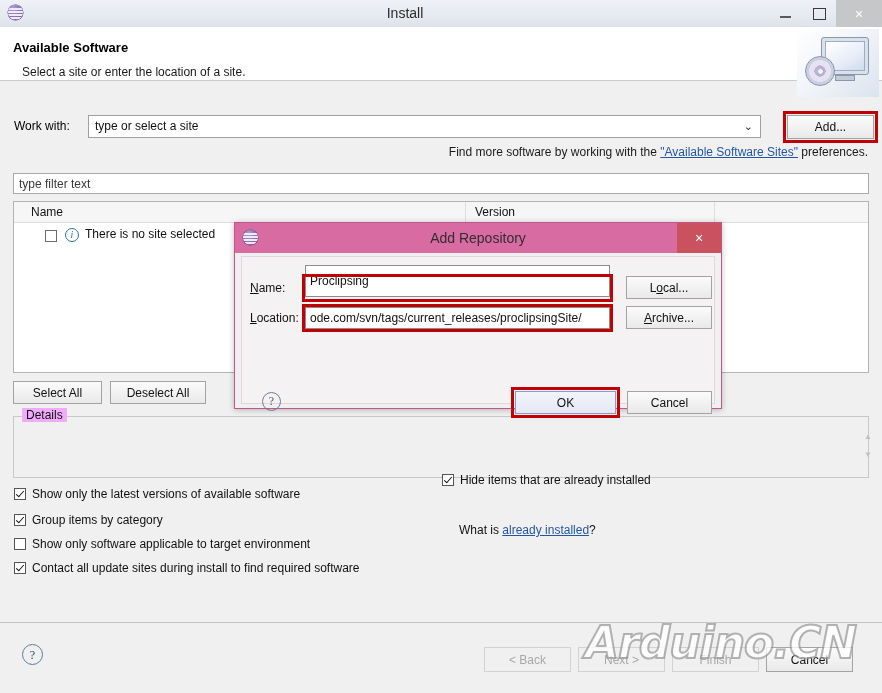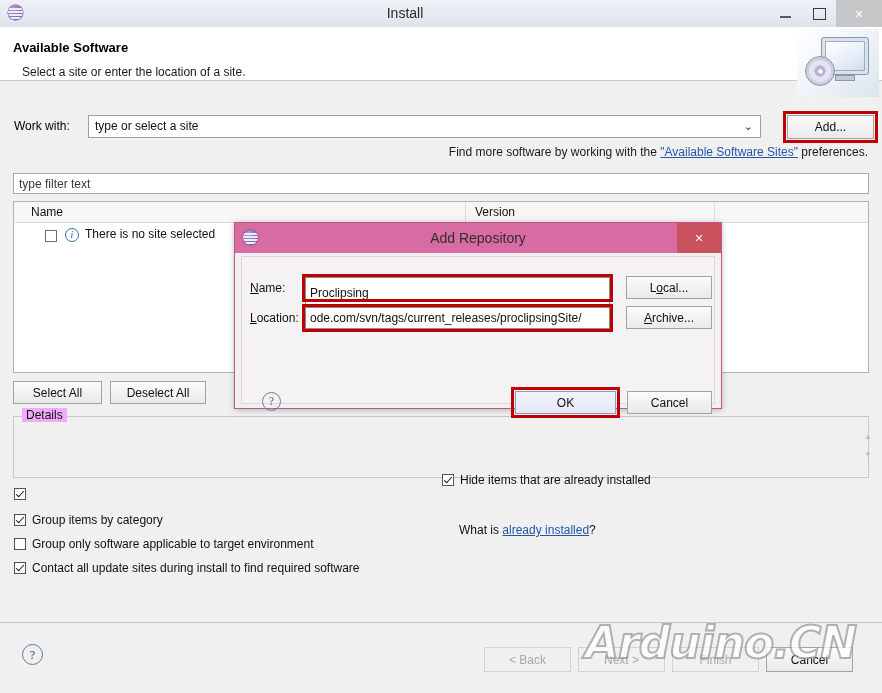--- a/index.html
+++ b/index.html
@@ -593,28 +593,29 @@
 
     <div class="details"></div>
     <div class="details-legend">Details</div>
     <div class="details-scroll">
       <span>▲</span>
       <span>▼</span>
     </div>
 
     <div class="chk" style="left:14px; top:383px;">
       <span class="box on"></span>
+      <span>Show only the latest versions of available software</span>
     </div>
     <div class="chk" style="left:14px; top:409px;">
       <span class="box on"></span>
       <span>Group items by category</span>
     </div>
     <div class="chk" style="left:14px; top:433px;">
       <span class="box"></span>
-      <span>Group only software applicable to target environment</span>
+      <span>Show only software applicable to target environment</span>
     </div>
     <div class="chk" style="left:14px; top:457px;">
       <span class="box on"></span>
       <span>Contact all update sites during install to find required software</span>
     </div>
 
     <div class="chk" style="left:442px; top:369px;">
       <span class="box on"></span>
       <span>Hide items that are already installed</span>
     </div>
@@ -636,21 +637,21 @@
     <div class="dlg-title">
       <div class="dlg-icon">
           <div class="eclipse-ball"></div>
         </div>
       <div class="dlg-title-text">Add Repository</div>
       <div class="dlg-close">×</div>
     </div>
 
     <div class="dlg-body">
       <div class="dlg-lbl" style="left:8px; top:24px;"><span class="u">N</span><span>ame:</span></div>
-      <div class="dlg-input" style="left:63px; top:20px; width:305px; height:32px;">Proclipsing</div>
+      <div class="dlg-input" style="left:63px; top:8px; width:305px; height:32px;">Proclipsing</div>
       <div class="redbox" style="left:60px; top:17px; width:311px; height:28px;"></div>
       <div class="dlg-btn btn" style="left:384px; top:19px; width:86px; height:23px;">
           <span>L</span>
           <span class="u">o</span>
           <span>cal...</span>
         </div>
 
       <div class="dlg-lbl" style="left:8px; top:54px;"><span class="u">L</span><span>ocation:</span></div>
       <div class="dlg-input" style="left:63px; top:50px; width:305px; height:22px;">ode.com/svn/tags/current_releases/proclipsingSite/</div>
       <div class="redbox" style="left:60px; top:47px; width:311px; height:28px;"></div>

